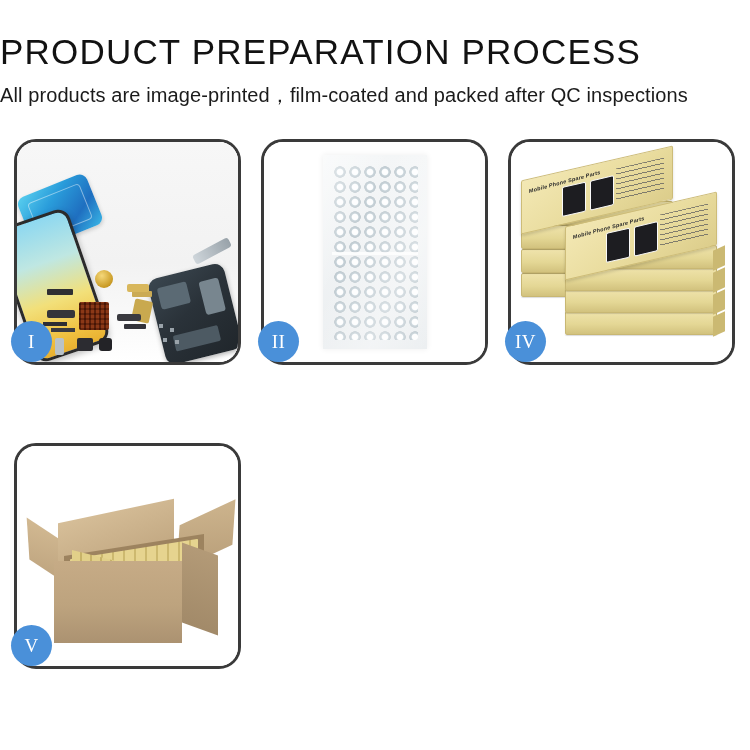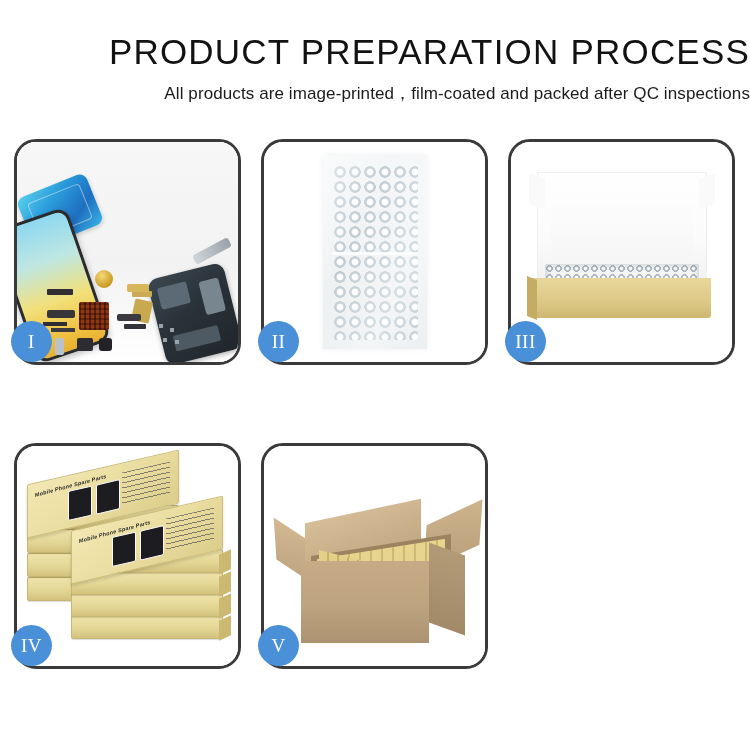--- a/index.html
+++ b/index.html
@@ -5,32 +5,32 @@
   html,body{margin:0;padding:0;}
   body{
     width:750px;height:750px;
     background:#ffffff;
     font-family:"Liberation Sans", sans-serif;
     overflow:hidden;
   }
   .page{position:relative;width:750px;height:750px;}
 
   
-  .header{padding-top:34px;text-align:right;}
+  .header{padding-top:34px;text-align:left;}
   .title{
     font-size:35px;
     letter-spacing:1.2px;
     color:#121212;
     font-weight:400;
     line-height:1;
     white-space:nowrap;
   }
   .subtitle{
     margin-top:13px;
-    font-size:17px;
+    font-size:20px;
     color:#1b1b1b;
     font-weight:400;
     letter-spacing:.1px;
     white-space:nowrap;
   }
 
   
   .grid{
     position:absolute;
     left:14px;top:139px;
@@ -277,31 +277,20 @@
       <div class="stage">
         <div class="bwrap">
           <div class="bcols"></div>
           <div class="bseam"></div>
           <div class="bsheen"></div>
         </div>
       </div>
       <div class="badge">II</div>
     </div>
 
-    <div class="panel">
-      <div class="stage">
-        <div class="b3">
-          <div class="b3lid"></div>
-          <div class="b3inner"></div>
-          <div class="b3bub"></div>
-          <div class="b3front"></div>
-        </div>
-      </div>
-      <div class="badge">III</div>
-    </div>
 
     <div class="panel">
       <div class="stage">
         <div class="stack">
           <div class="sbox" style="left:2px;top:112px;">
               <div class="side"></div>
             </div>
           <div class="sbox" style="left:2px;top:88px;">
               <div class="side"></div>
             </div>

